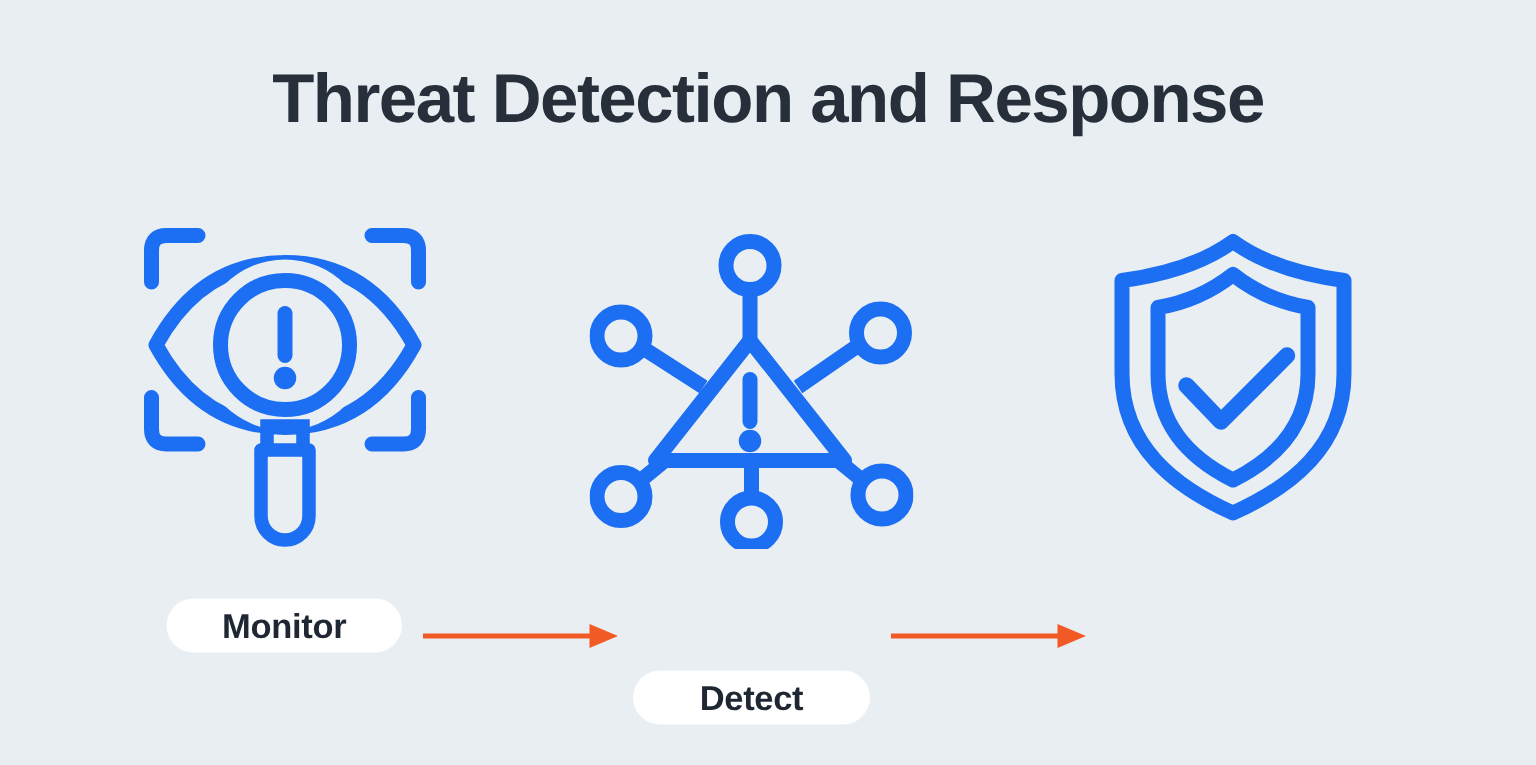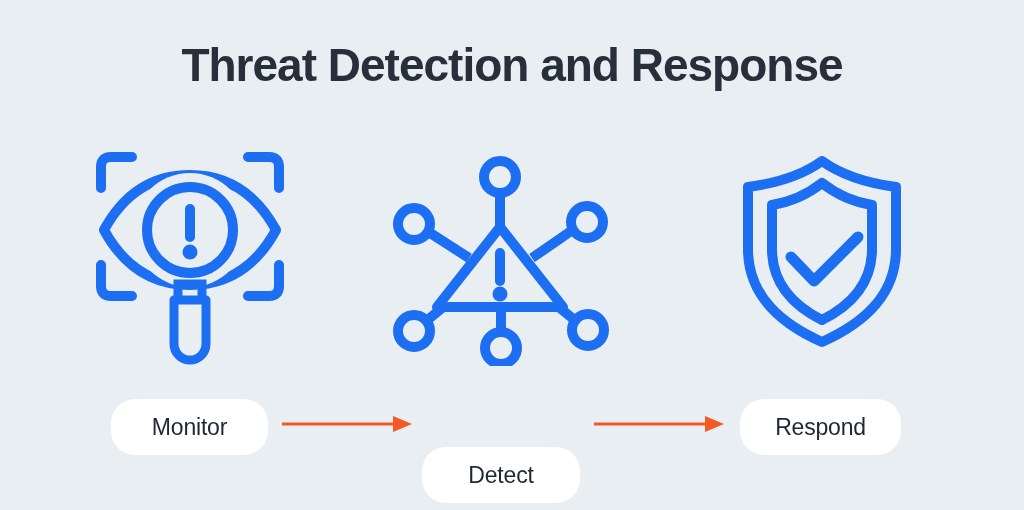--- a/index.html
+++ b/index.html
@@ -24,25 +24,25 @@
     color:var(--title-text);
   }
   .icon{position:absolute;display:block;}
   .icon-monitor{left:90px;top:146px;}
   .icon-detect{left:393px;top:150px;}
   .icon-respond{left:734px;top:155px;}
   .stroke{stroke:var(--icon-blue);fill:none;}
   .fill-blue{fill:var(--icon-blue);stroke:none;}
   .mask{fill:var(--background);stroke:none;}
   .pill{
-    position:absolute;top:399px;height:56px;
+    position:absolute;top:399px;height:36px;
     background:var(--pill-background);
     border-radius:24px;
     display:flex;align-items:center;justify-content:center;
-    font-size:23px;font-weight:normal;color:var(--label-text);
+    font-size:23px;font-weight:bold;color:var(--label-text);
     letter-spacing:-0.2px;
   }
   .pill-monitor{left:111px;width:157px;}
   .pill-detect{left:422px;width:158px;margin-top:48px;}
   .pill-respond{left:740px;width:161px;}
   .arrow{position:absolute;top:413px;}
   .arrow-1{left:281px;}
   .arrow-2{left:593px;}
   .arrow line{stroke:var(--arrow-orange);stroke-width:3.2;}
   .arrow polygon{fill:var(--arrow-orange);}
@@ -93,21 +93,20 @@
   </svg>
 
   <svg class="icon icon-respond" width="176" height="196" viewBox="0 0 176 196">
     <path class="stroke" stroke-width="10" stroke-linejoin="round" d="M88,6 C70,19 44,28 14,32 L14,94 C14,143 50,170 88,187 C126,170 162,143 162,94 L162,32 C132,28 106,19 88,6 Z"></path>
     <path class="stroke" stroke-width="10" stroke-linejoin="round" d="M88,28 C74,39 56,47 38,50 L38,94 C38,131 62,152 88,165 C114,152 138,131 138,94 L138,50 C120,47 102,39 88,28 Z"></path>
     <path class="stroke" stroke-width="11" stroke-linecap="round" stroke-linejoin="round" d="M57,102 L80,126 L124,82"></path>
   </svg>
 
   <div class="pill pill-monitor">Monitor</div>
   <div class="pill pill-detect">Detect</div>
-  <div class="pill pill-respond">Respond</div>
 
   <svg class="arrow arrow-1" width="132" height="22" viewBox="0 0 132 22">
     <line x1="1" y1="11" x2="113" y2="11"></line>
     <polygon points="112,3 131,11 112,19"></polygon>
   </svg>
   <svg class="arrow arrow-2" width="132" height="22" viewBox="0 0 132 22">
     <line x1="1" y1="11" x2="113" y2="11"></line>
     <polygon points="112,3 131,11 112,19"></polygon>
   </svg>
 

